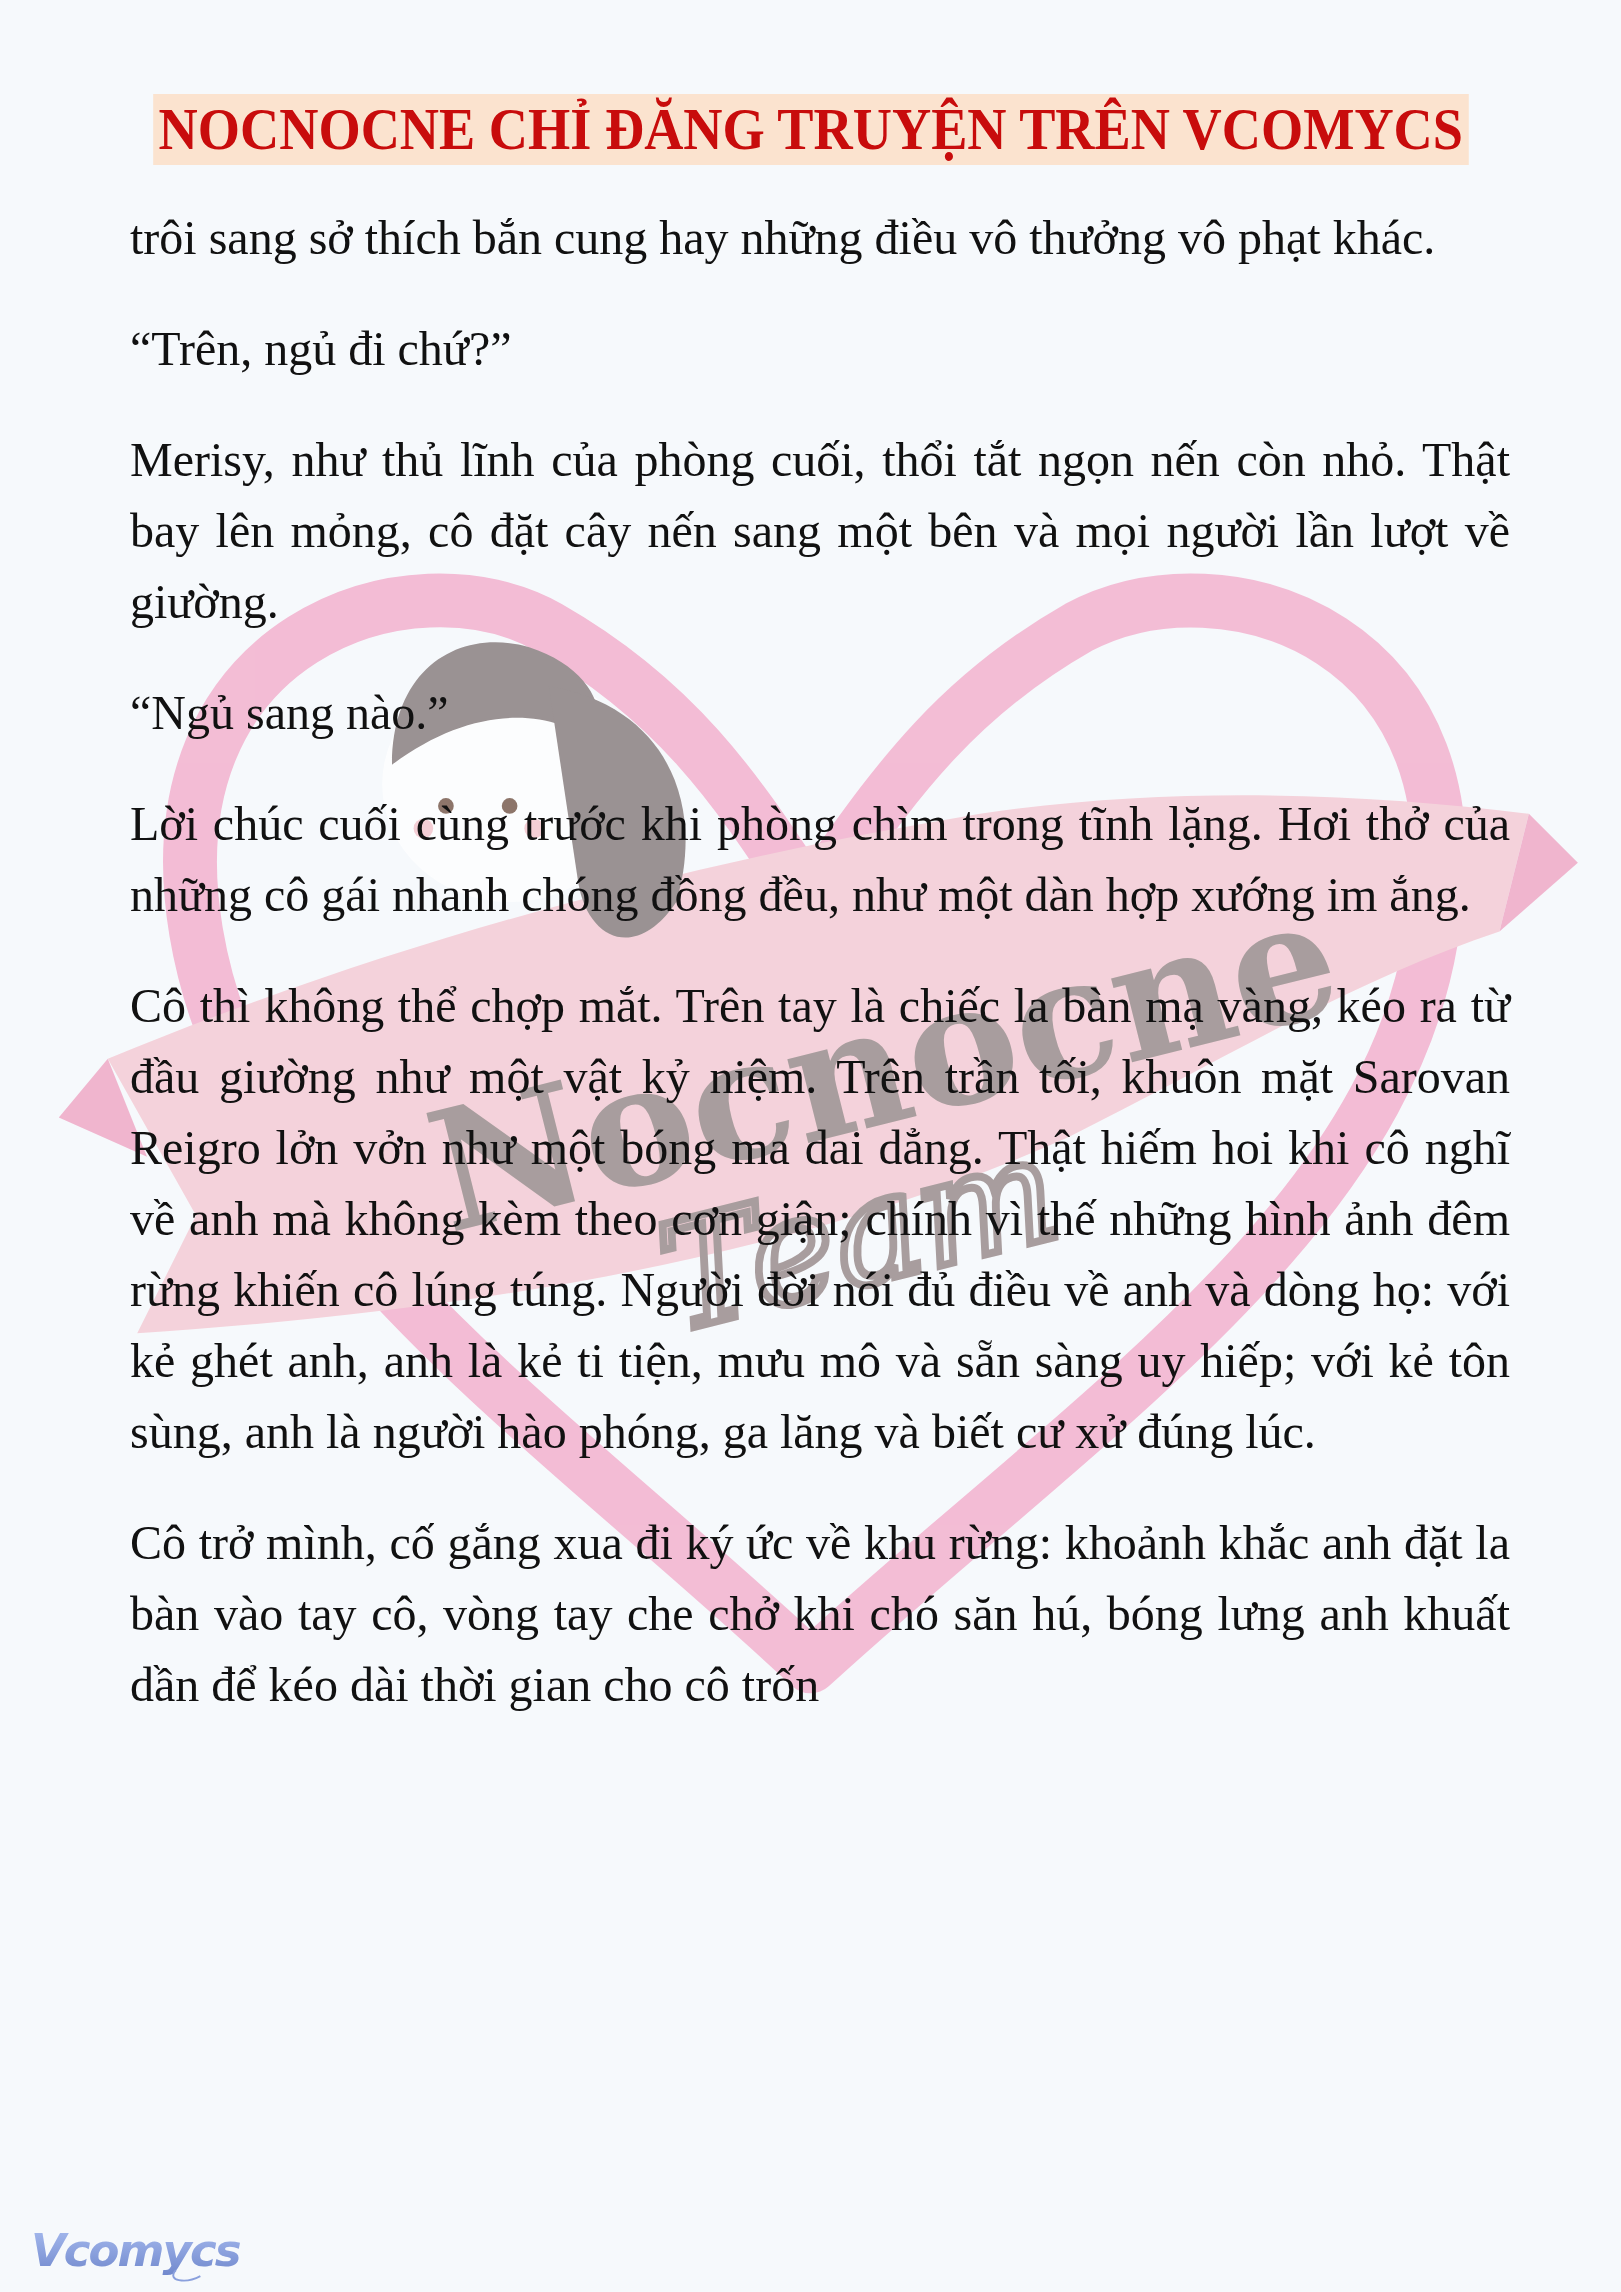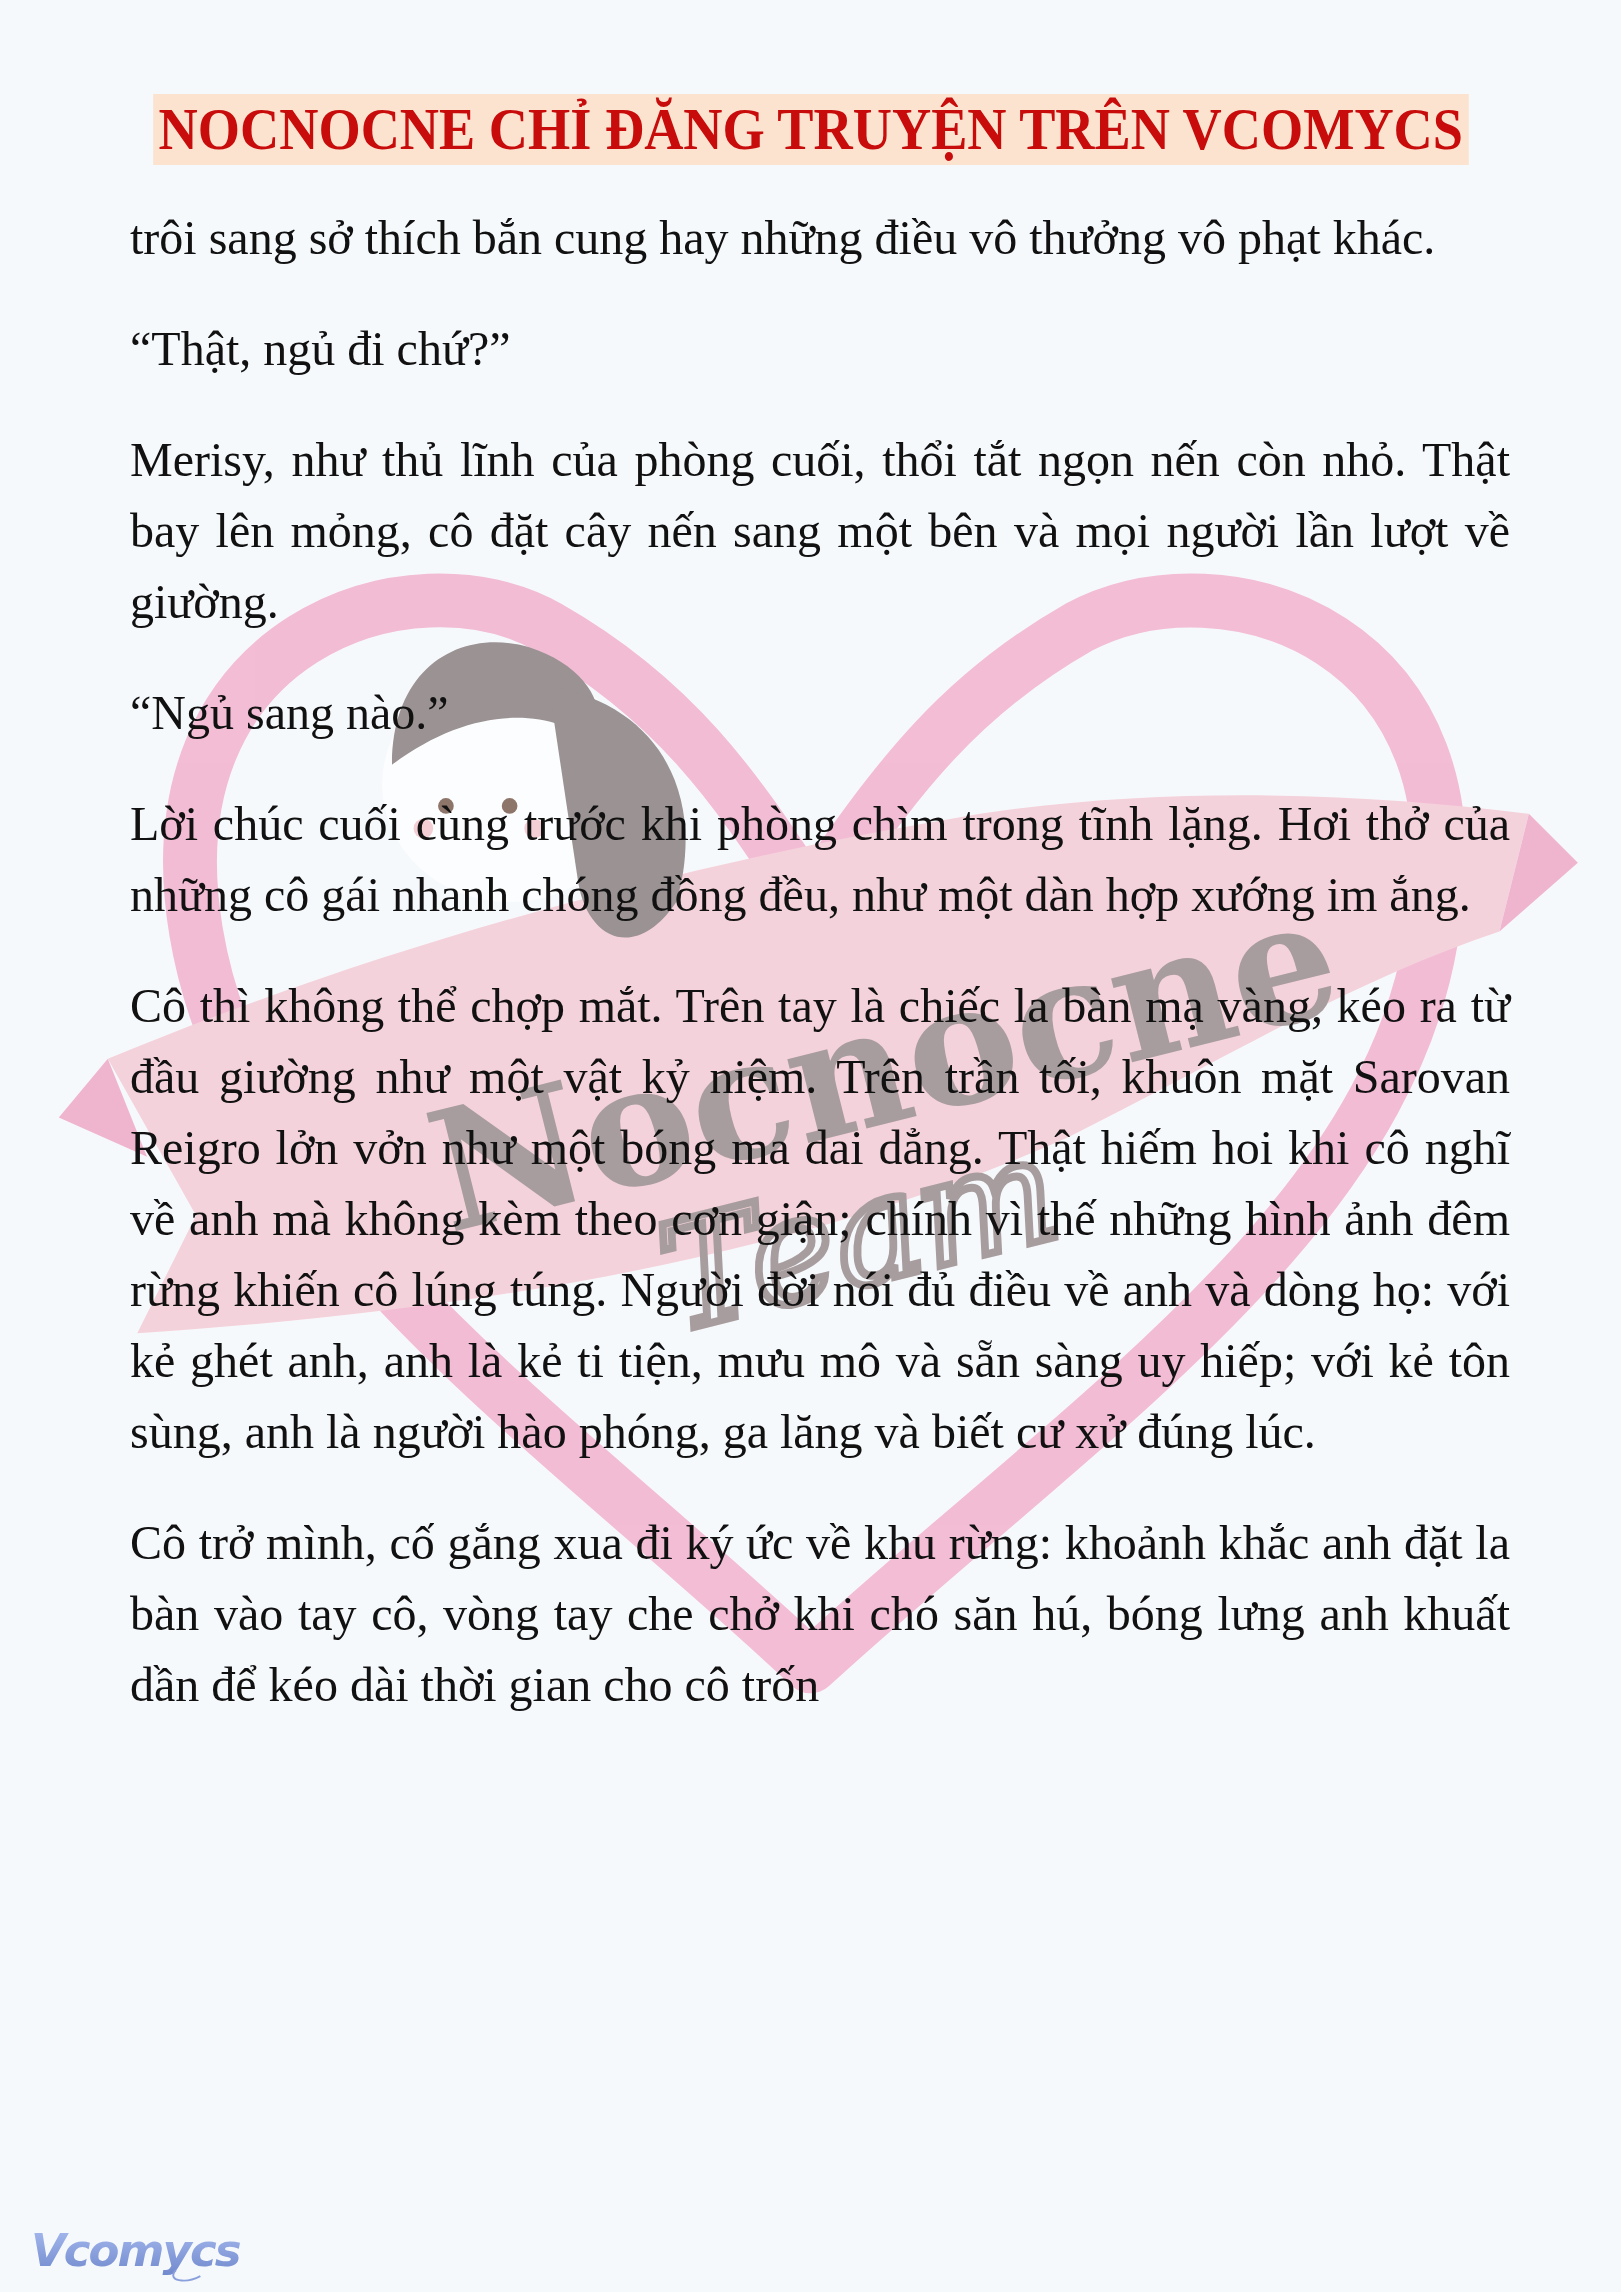--- a/index.html
+++ b/index.html
@@ -48,21 +48,21 @@
     <text x="680" y="1330" font-family="DejaVu Serif, serif" font-style="italic" font-size="150" fill="none" stroke="#8f7f7f" stroke-width="8" transform="rotate(-14 800 1300)">Team</text>
   </g>
 </svg>
 
 <div class="banner-wrap">
   <div class="banner">NOCNOCNE CHỈ ĐĂNG TRUYỆN TRÊN VCOMYCS</div>
 </div>
 
 <div class="body-text">
   <p>trôi sang sở thích bắn cung hay những điều vô thưởng vô phạt khác.</p>
-  <p>“Thật, ngủ đi chứ?”</p>
+  <p>“Trên, ngủ đi chứ?”</p>
   <p>Merisy, như thủ lĩnh của phòng cuối, thổi tắt ngọn nến còn nhỏ. Thật bay lên mỏng, cô đặt cây nến sang một bên và mọi người lần lượt về giường.</p>
   <p>“Ngủ sang nào.”</p>
   <p>Lời chúc cuối cùng trước khi phòng chìm trong tĩnh lặng. Hơi thở của những cô gái nhanh chóng đồng đều, như một dàn hợp xướng im ắng.</p>
   <p>Cô thì không thể chợp mắt. Trên tay là chiếc la bàn mạ vàng, kéo ra từ đầu giường như một vật kỷ niệm. Trên trần tối, khuôn mặt Sarovan Reigro lởn vởn như một bóng ma dai dẳng. Thật hiếm hoi khi cô nghĩ về anh mà không kèm theo cơn giận; chính vì thế những hình ảnh đêm rừng khiến cô lúng túng. Người đời nói đủ điều về anh và dòng họ: với kẻ ghét anh, anh là kẻ ti tiện, mưu mô và sẵn sàng uy hiếp; với kẻ tôn sùng, anh là người hào phóng, ga lăng và biết cư xử đúng lúc.</p>
   <p>Cô trở mình, cố gắng xua đi ký ức về khu rừng: khoảnh khắc anh đặt la bàn vào tay cô, vòng tay che chở khi chó săn hú, bóng lưng anh khuất dần để kéo dài thời gian cho cô trốn</p>
 </div>
 
 <svg class="footer-logo" width="235" height="59" viewBox="0 0 240 60" xmlns="http://www.w3.org/2000/svg">
   <defs>
     <linearGradient id="lg" x1="0" y1="0" x2="0" y2="1">

